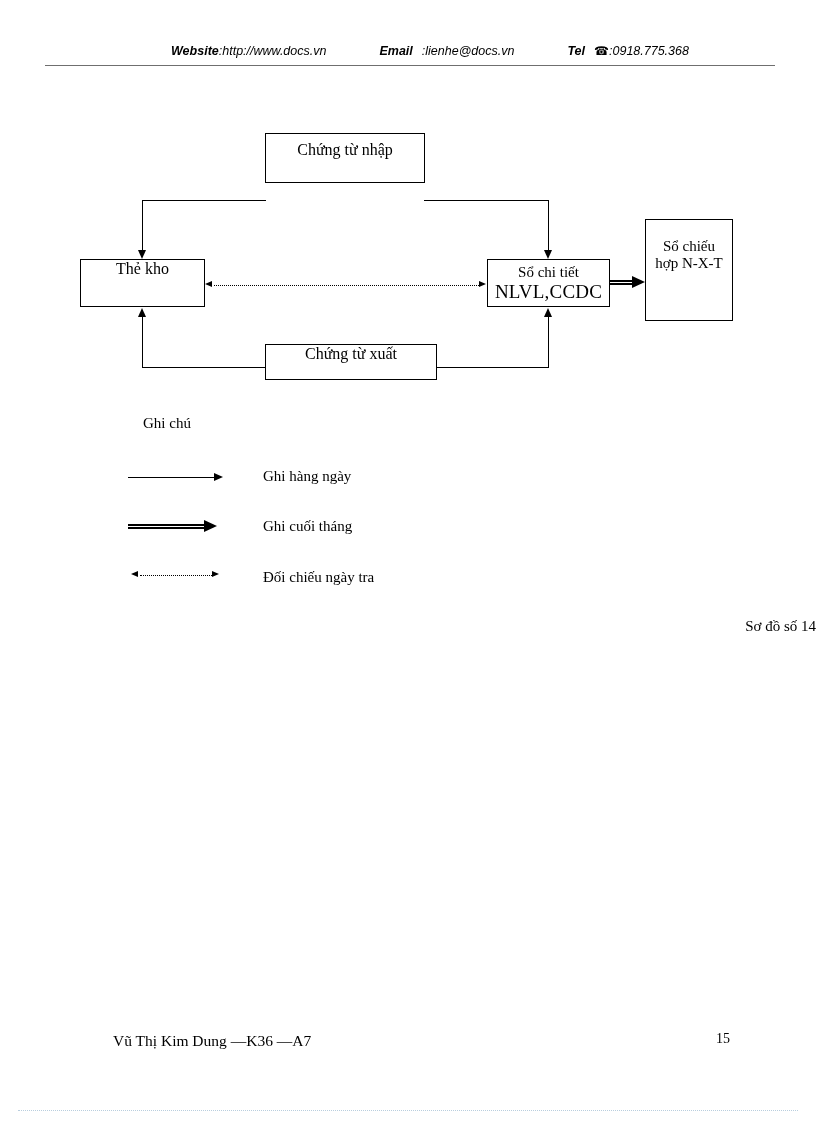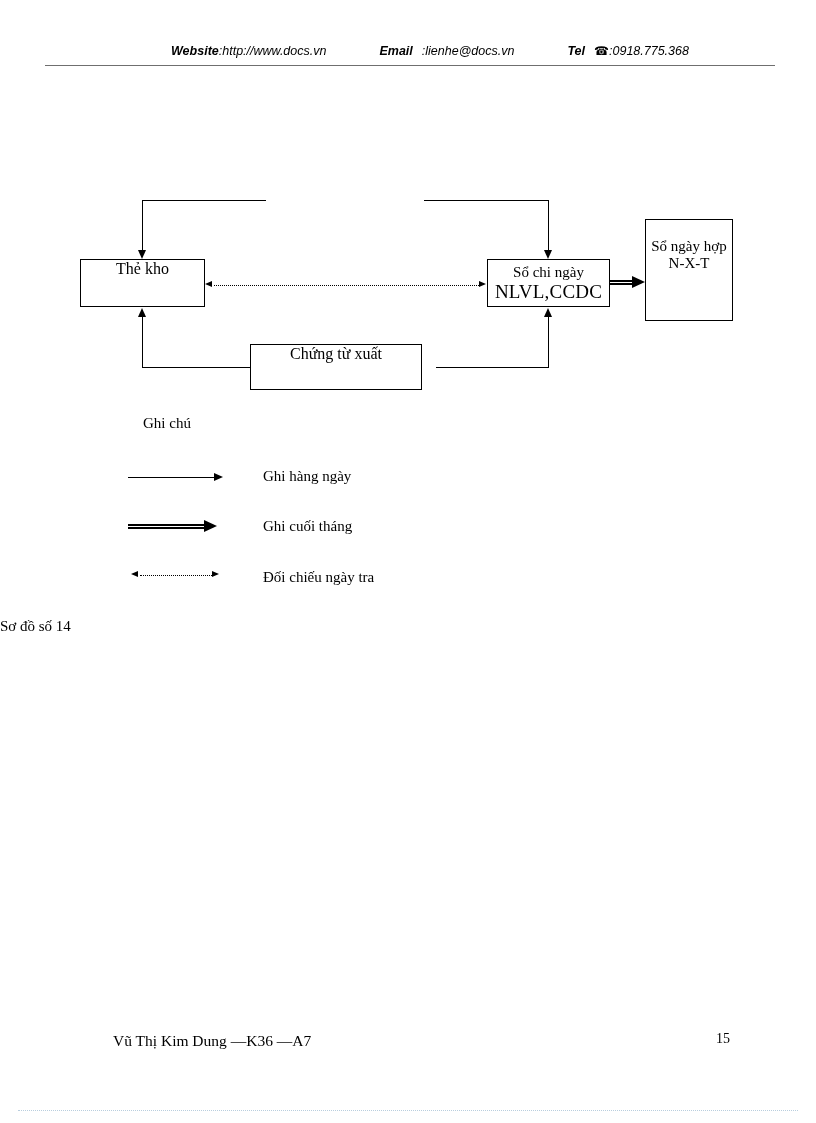--- a/index.html
+++ b/index.html
@@ -95,21 +95,21 @@
   }
   #node-so-chi-tiet .line1 { font-size: 15px; }
   #node-so-chi-tiet .line2 { font-size: 19px; letter-spacing: .2px; }
   #node-so-tong-hop {
     left: 645px; top: 219px; width: 88px; height: 102px;
     font-size: 15px;
     align-items: flex-start;
     padding-top: 18px;
   }
   #node-chung-tu-xuat {
-    left: 250px; top: 344px; width: 172px; height: 46px;
+    left: 265px; top: 344px; width: 172px; height: 36px;
     font-size: 16px;
   }
 
   
   .ln {
     position: absolute;
     background: #000000;
     z-index: 1;
   }
   .ln.h { height: 1px; }
@@ -188,21 +188,21 @@
   }
   #legend-label-daily   { left: 263px; top: 468px; }
   #legend-label-monthly { left: 263px; top: 518px; }
   #legend-label-check   { left: 263px; top: 569px; }
 
   
   #diagram-caption {
     position: absolute;
     left: 0; top: 618px;
     width: 816px;
-    text-align: left;
+    text-align: right;
     font-size: 15px;
   }
 
   
   #footer-author {
     position: absolute;
     left: 113px; top: 1032px;
     font-size: 15.5px;
     font-weight: normal;
     white-space: nowrap;
@@ -224,32 +224,35 @@
 </head>
 <body>
 
 <div id="page-header">
   <span class="lbl">Website</span><span class="val">:</span><span class="val">http://www.docs.vn</span><span class="sep-space"></span><span class="lbl">Email</span><span class="sep-space"></span><span class="val">:</span><span class="val">lienhe@docs.vn</span><span class="sep-space"></span><span class="lbl">Tel</span><span class="sep-space"></span><span class="phone-glyph">☎</span><span class="val">:</span><span class="val">0918.775.368</span>
 </div>
 <div id="header-rule"></div>
 
 <div id="diagram">
 
+  <div class="node" id="node-chung-tu-nhap">
+    <span class="node-text">Chứng từ nhập</span>
+  </div>
 
   <div class="node" id="node-the-kho">
     <span class="node-text">Thẻ kho</span>
   </div>
 
   <div class="node" id="node-so-chi-tiet">
-    <span class="node-text line1">Sổ chi ngày</span>
+    <span class="node-text line1">Sổ chi tiết</span>
     <span class="node-text line2">NLVL,CCDC</span>
   </div>
 
   <div class="node" id="node-so-tong-hop">
-    <span class="node-text">Sổ ngày hợp N-X-T</span>
+    <span class="node-text">Sổ chiếu hợp N-X-T</span>
   </div>
 
   <div class="node" id="node-chung-tu-xuat">
     <span class="node-text">Chứng từ xuất</span>
   </div>
 
   <div class="ln h" style="left:142px; top:200px; width:124px;"></div>
   <div class="ln v" style="left:142px; top:200px; height:51px;"></div>
   <div class="arrow down" style="left:138px; top:250px;"></div>
 

